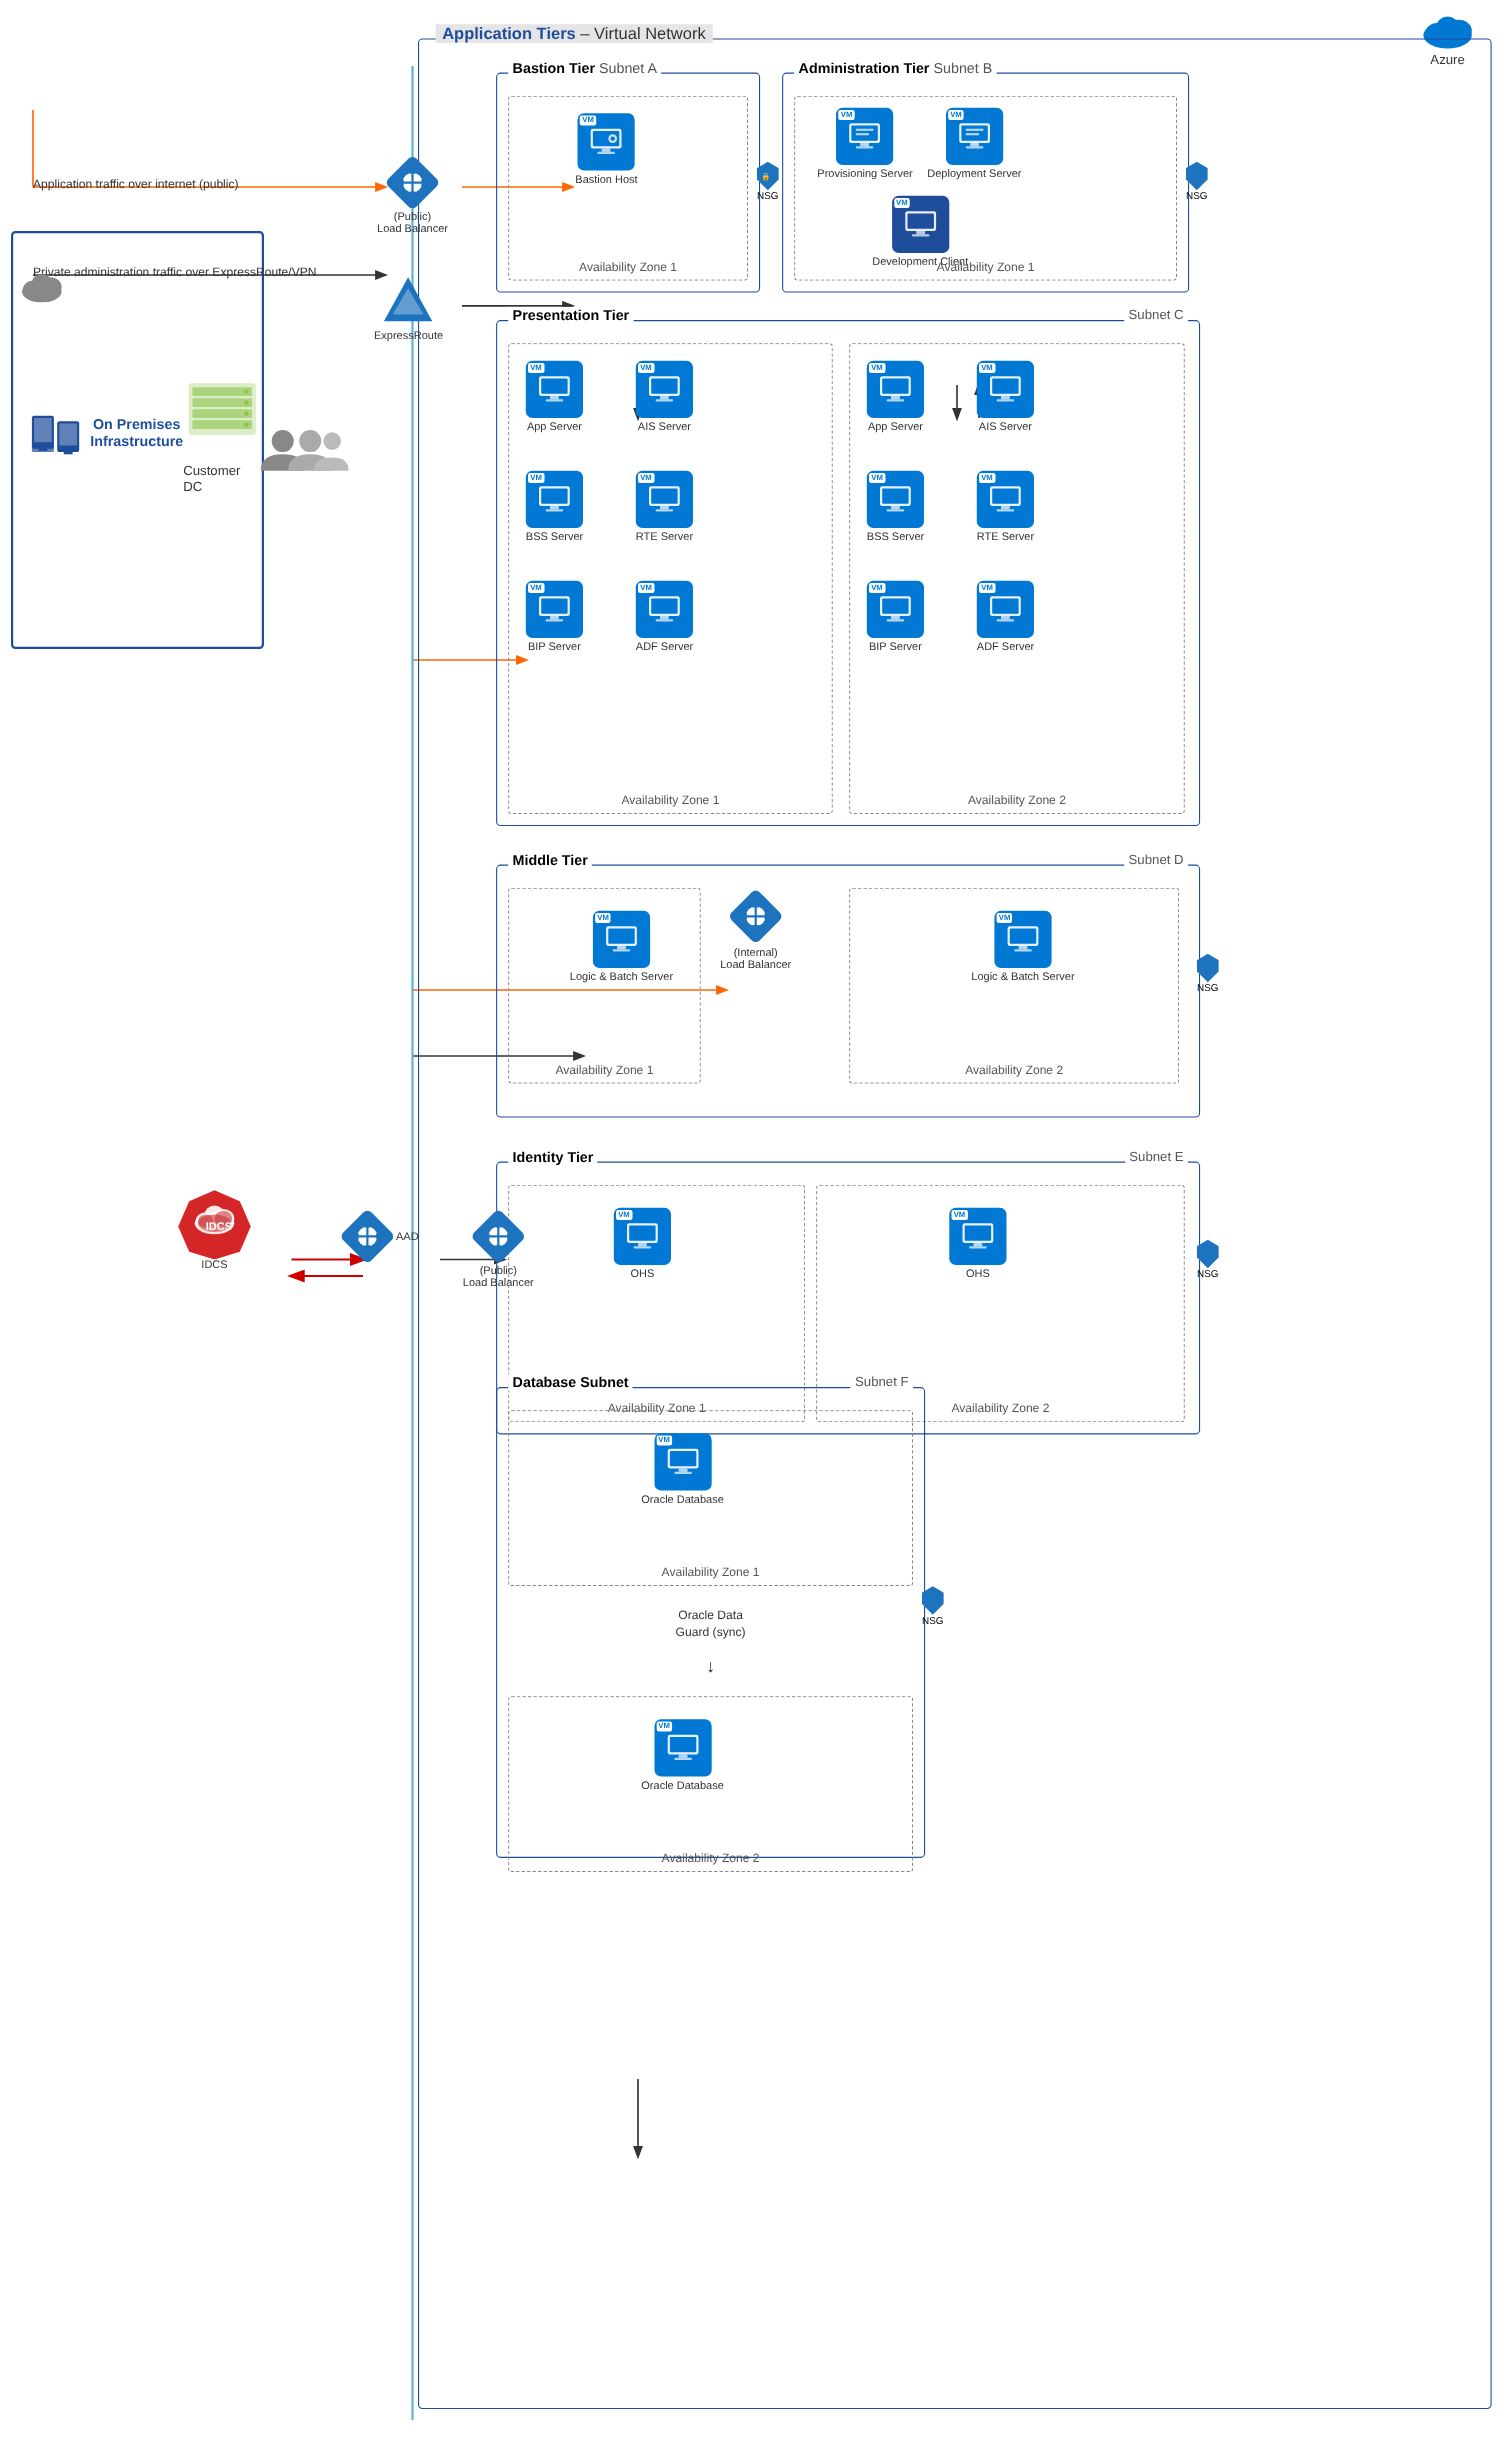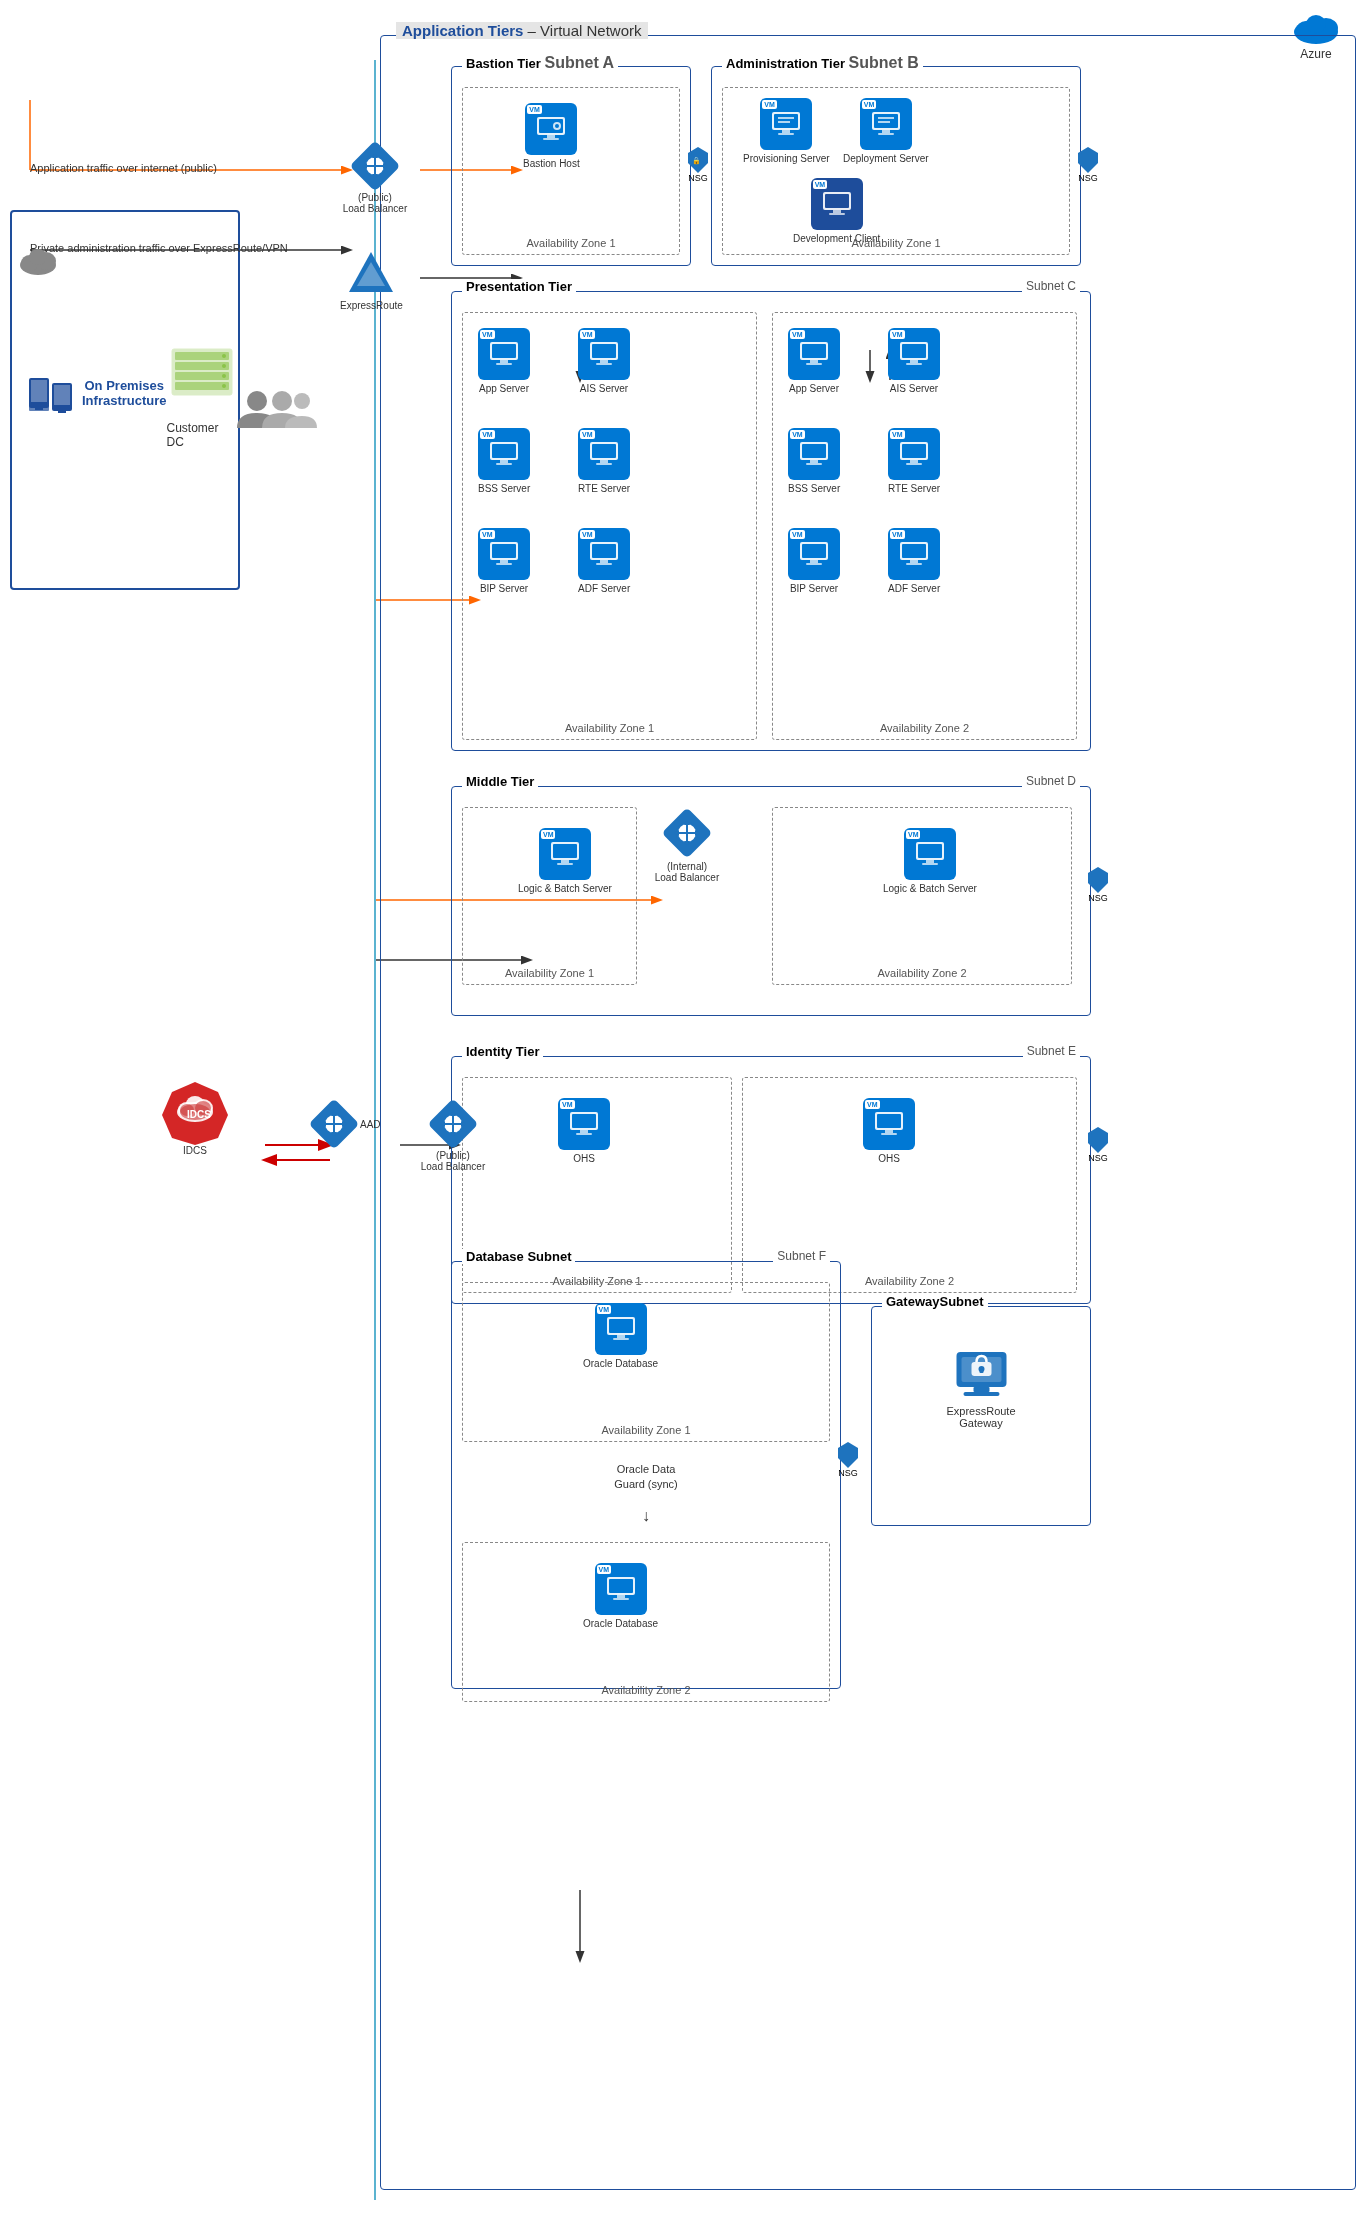--- a/index.html
+++ b/index.html
@@ -36,22 +36,22 @@
       top: -13px;
       left: 10px;
       background: #fff;
       padding: 0 4px;
       font-size: 13px;
       font-weight: bold;
       color: #000;
     }
 
     .tier-subtitle {
-      font-size: 16px;
-      font-weight: bold;
+      font-size: 13px;
+      font-weight: normal;
       color: #555;
     }
 
     .subnet-label {
       position: absolute;
       top: -13px;
       right: 10px;
       background: #fff;
       padding: 0 4px;
       font-size: 12px;
@@ -620,40 +620,20 @@
       </div>
 
       <div style="position:absolute;right:-18px;top:180px;display:flex;flex-direction:column;align-items:center;">
         <svg width="20" height="26" viewBox="0 0 20 26">
           <path d="M10 0 L20 6 L20 16 L10 26 L0 16 L0 6 Z" fill="#1e73be"></path>
         </svg>
         <span style="font-size:9px;">NSG</span>
       </div>
     </div>
 
-    <div class="section-box" style="left:490px;top:1270px;width:220px;height:220px;">
-      <div class="tier-title">
-        <strong>GatewaySubnet</strong>
-      </div>
-
-      <div style="position:absolute;left:50%;transform:translateX(-50%);top:40px;display:flex;flex-direction:column;align-items:center;">
-        <svg width="60" height="55" viewBox="0 0 60 55">
-          <rect x="5" y="5" width="50" height="35" rx="4" fill="#1e73be"></rect>
-          <rect x="10" y="10" width="40" height="25" rx="2" fill="white" opacity="0.2"></rect>
-          <rect x="22" y="40" width="16" height="5" rx="1" fill="#1e73be"></rect>
-          <rect x="12" y="45" width="36" height="4" rx="2" fill="#1e73be"></rect>
-
-          <rect x="20" y="15" width="20" height="14" rx="3" fill="white" opacity="0.9"></rect>
-          <path d="M25 15 Q25 9 30 9 Q35 9 35 15" stroke="white" stroke-width="2.5" fill="none"></path>
-          <circle cx="30" cy="22" r="3" fill="#1e73be"></circle>
-          <rect x="28" y="22" width="4" height="4" rx="1" fill="#1e73be"></rect>
-        </svg>
-        <div style="font-size:11px;text-align:center;color:#333;margin-top:3px;">ExpressRoute Gateway</div>
-      </div>
-    </div>
 
   </div>
 
   <div style="position:absolute;top:210px;left:10px;width:230px;height:380px;border:2px solid #1e4d9b;border-radius:4px;display:flex;flex-direction:row;align-items:center;padding:15px;">
 
     <div style="display:flex;gap:5px;margin-bottom:5px;">
       <svg width="55" height="50" viewBox="0 0 55 50">
         <rect x="2" y="5" width="20" height="30" rx="2" fill="#1e4d9b"></rect>
         <rect x="4" y="7" width="16" height="22" fill="white" opacity="0.3"></rect>
         <rect x="8" y="33" width="8" height="4" fill="#1e4d9b"></rect>

